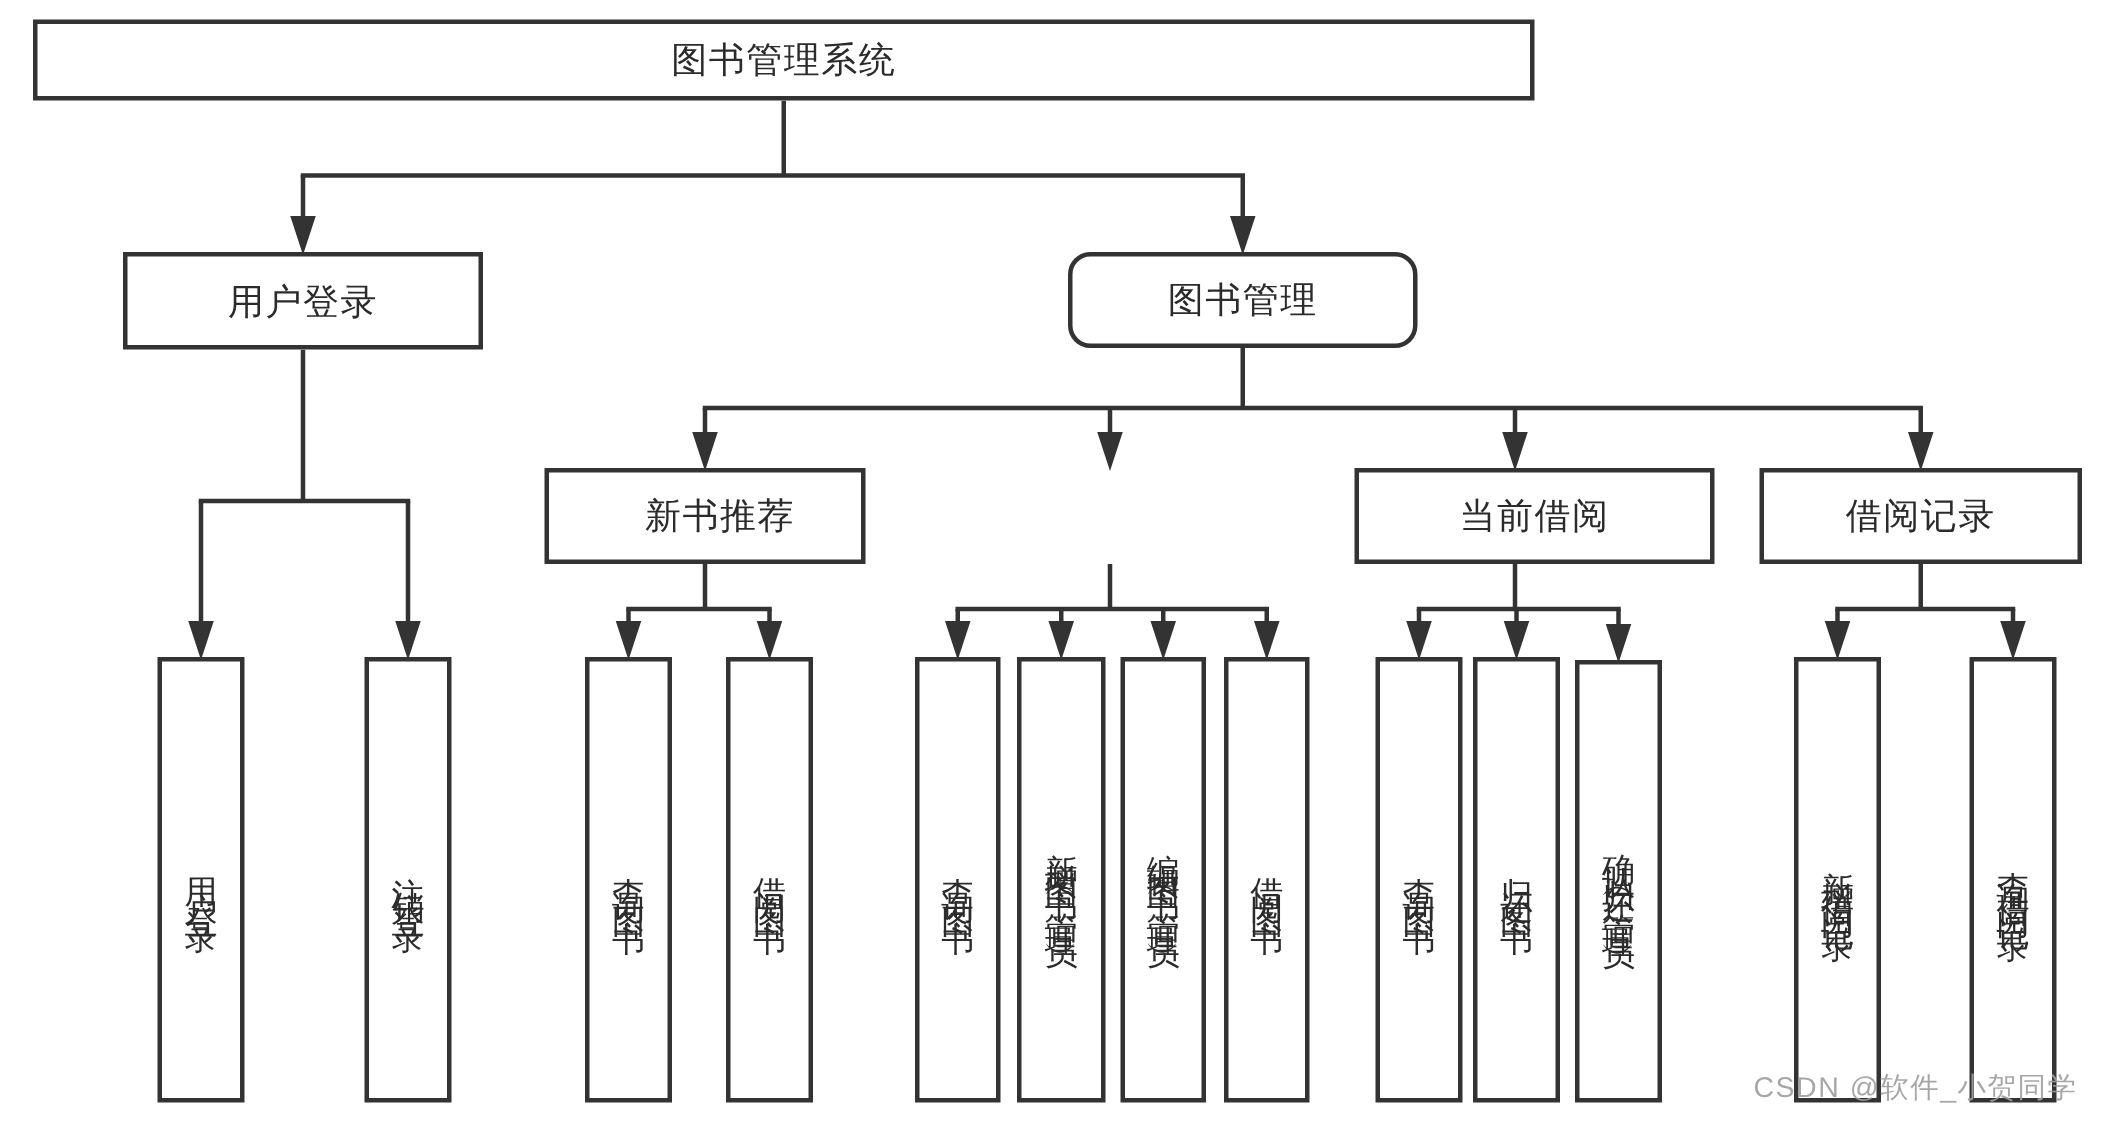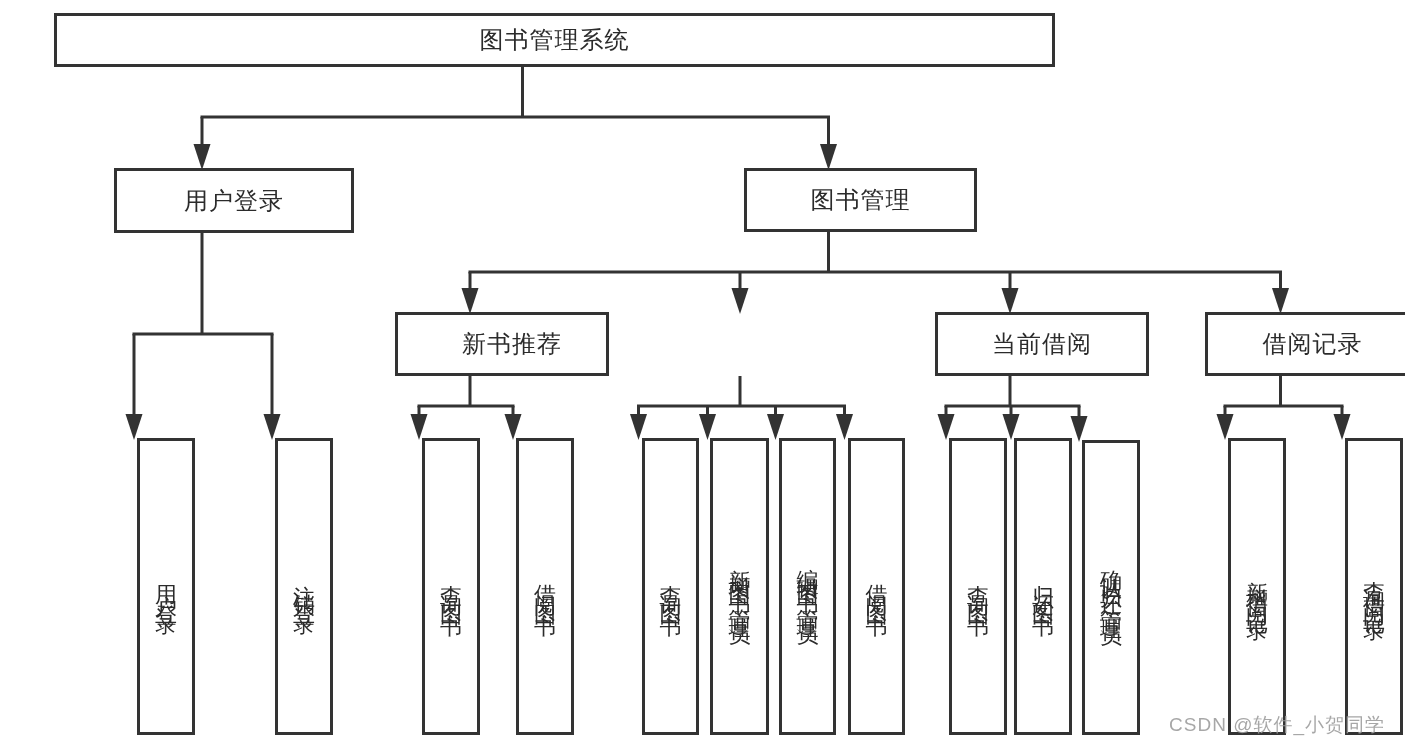--- a/index.html
+++ b/index.html
@@ -25,21 +25,20 @@
     position: absolute;
     box-sizing: border-box;
     border: 3px solid #333333;
     background: #ffffff;
     color: #2b2b2b;
     display: flex;
     align-items: center;
     justify-content: center;
     z-index: 2;
     text-align: center;
-    margin-left: 32px;
   }
   .node.horizontal {
     font-size: 24px;
     letter-spacing: 1px;
     white-space: nowrap;
   }
   .node.vertical {
     font-size: 22px;
     writing-mode: vertical-lr;
     text-orientation: mixed;
@@ -114,23 +113,23 @@
       <line x1="1225" y1="406" x2="1342" y2="406" stroke="#333333" stroke-width="3" stroke-linecap="square"></line>
       <line x1="1225" y1="406" x2="1225" y2="418" stroke="#333333" stroke-width="3"></line>
       <polygon points="1216.5,414 1233.5,414 1225,440" fill="#333333"></polygon>
       <line x1="1342" y1="406" x2="1342" y2="418" stroke="#333333" stroke-width="3"></line>
       <polygon points="1333.5,414 1350.5,414 1342,440" fill="#333333"></polygon>
     </svg>
 
   <div id="watermark" style="color: rgb(158, 158, 158);">CSDN @软件_小贺同学</div>
 <div class="node horizontal" style="left: 22px; top: 13px; width: 1001px; height: 54px; border-color: rgb(51, 51, 51); color: rgb(43, 43, 43);">图书管理系统</div>
     <div class="node horizontal" style="left: 82px; top: 168px; width: 240px; height: 65px; border-color: rgb(51, 51, 51); color: rgb(43, 43, 43);">用户登录</div>
-    <div class="node horizontal" style="left: 712px; top: 168px; width: 233px; height: 64px; border-color: rgb(51, 51, 51); color: rgb(43, 43, 43);">图书管理</div>
+    <div class="node horizontal" style="left: 712px; top: 168px; width: 233px; height: 64px; border-color: rgb(51, 51, 51); color: rgb(43, 43, 43); border-radius: 15px;">图书管理</div>
     <div class="node horizontal" style="left: 363px; top: 312px; width: 214px; height: 64px; border-color: rgb(51, 51, 51); color: rgb(43, 43, 43); padding-left: 20px;">新书推荐</div>
-    <div class="node horizontal" style="left: 903px; top: 312px; width: 214px; height: 64px; border-color: rgb(51, 51, 51); color: rgb(43, 43, 43);">当前借阅</div>
+    <div class="node horizontal" style="left: 903px; top: 312px; width: 240px; height: 64px; border-color: rgb(51, 51, 51); color: rgb(43, 43, 43);">当前借阅</div>
     <div class="node horizontal" style="left: 1173px; top: 312px; width: 215px; height: 64px; border-color: rgb(51, 51, 51); color: rgb(43, 43, 43);">借阅记录</div>
     <div class="node vertical short" style="left: 105px; top: 438px; width: 58px; height: 297px; border-color: rgb(51, 51, 51); color: rgb(43, 43, 43);">用户登录</div>
     <div class="node vertical short" style="left: 243px; top: 438px; width: 58px; height: 297px; border-color: rgb(51, 51, 51); color: rgb(43, 43, 43);">注销登录</div>
     <div class="node vertical short" style="left: 390px; top: 438px; width: 58px; height: 297px; border-color: rgb(51, 51, 51); color: rgb(43, 43, 43);">查询图书</div>
     <div class="node vertical short" style="left: 484px; top: 438px; width: 58px; height: 297px; border-color: rgb(51, 51, 51); color: rgb(43, 43, 43);">借阅图书</div>
     <div class="node vertical short" style="left: 610px; top: 438px; width: 57px; height: 297px; border-color: rgb(51, 51, 51); color: rgb(43, 43, 43);">查询图书</div>
     <div class="node vertical long" style="left: 678px; top: 438px; width: 59px; height: 297px; border-color: rgb(51, 51, 51); color: rgb(43, 43, 43);">新增图书（管理员）</div>
     <div class="node vertical long" style="left: 747px; top: 438px; width: 57px; height: 297px; border-color: rgb(51, 51, 51); color: rgb(43, 43, 43);">编辑图书（管理员）</div>
     <div class="node vertical short" style="left: 816px; top: 438px; width: 57px; height: 297px; border-color: rgb(51, 51, 51); color: rgb(43, 43, 43);">借阅图书</div>
     <div class="node vertical short" style="left: 917px; top: 438px; width: 58px; height: 297px; border-color: rgb(51, 51, 51); color: rgb(43, 43, 43);">查询图书</div>

